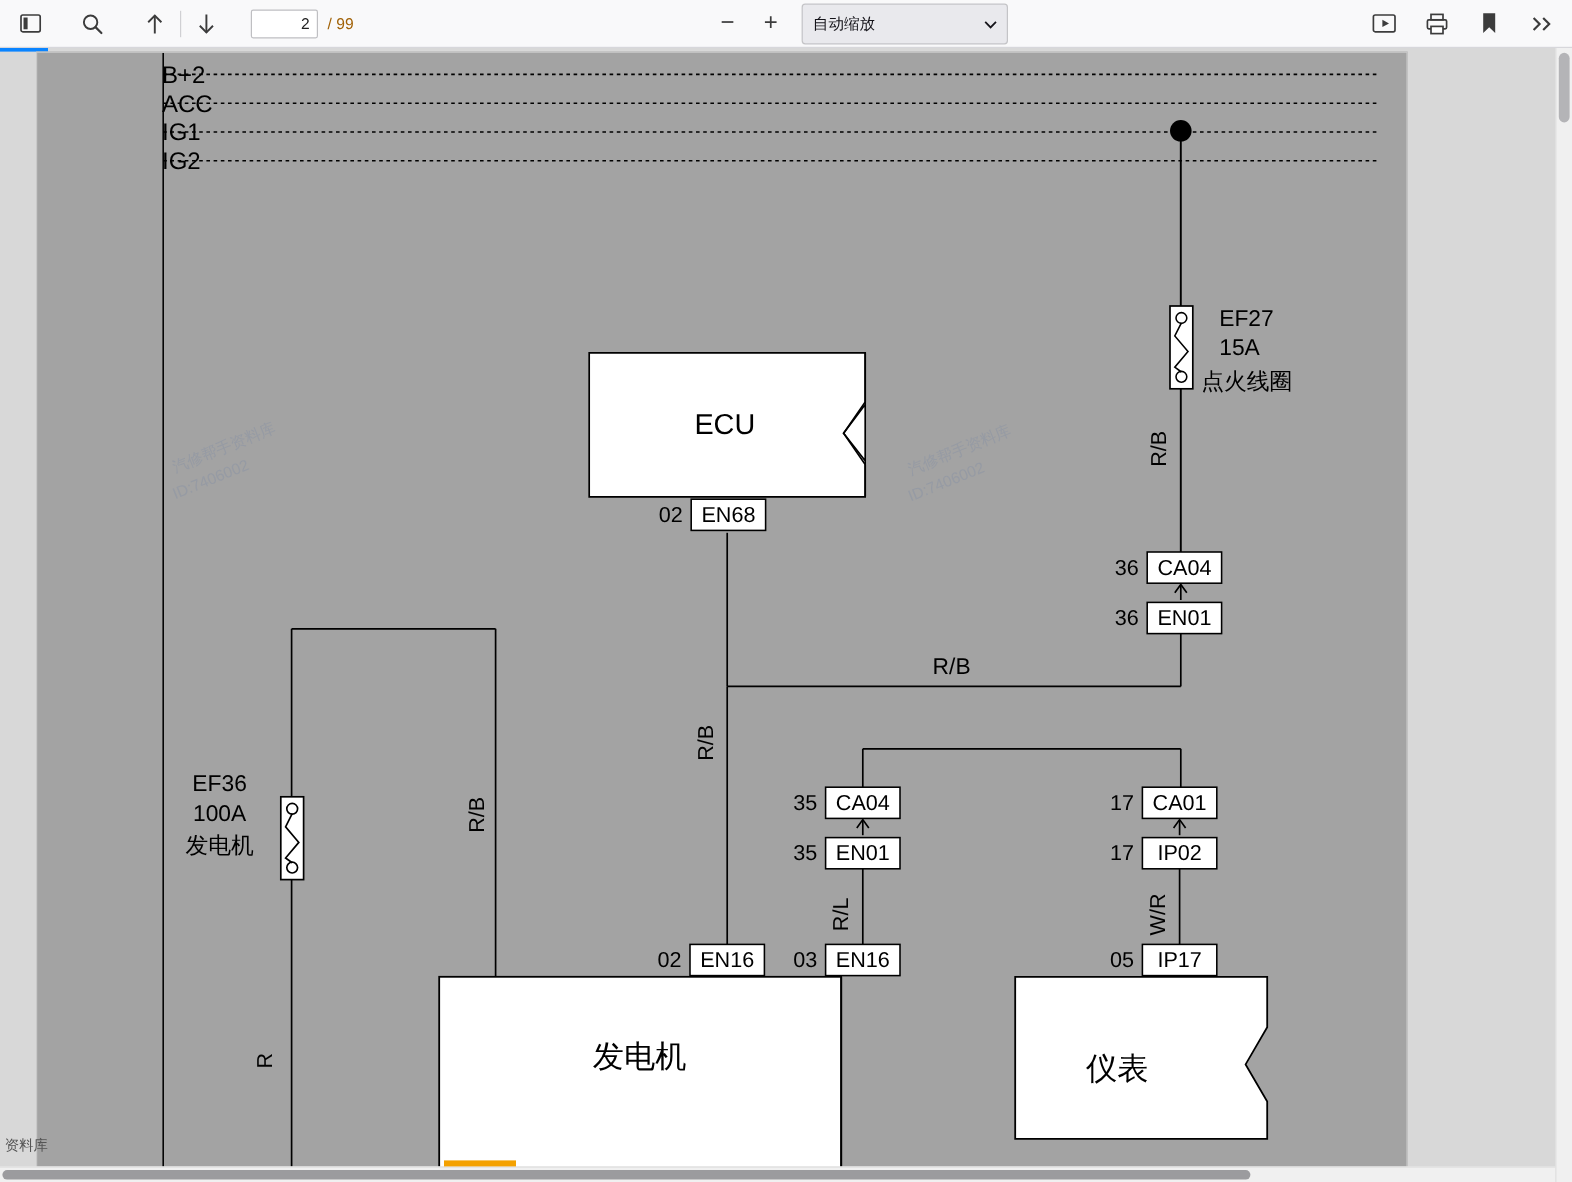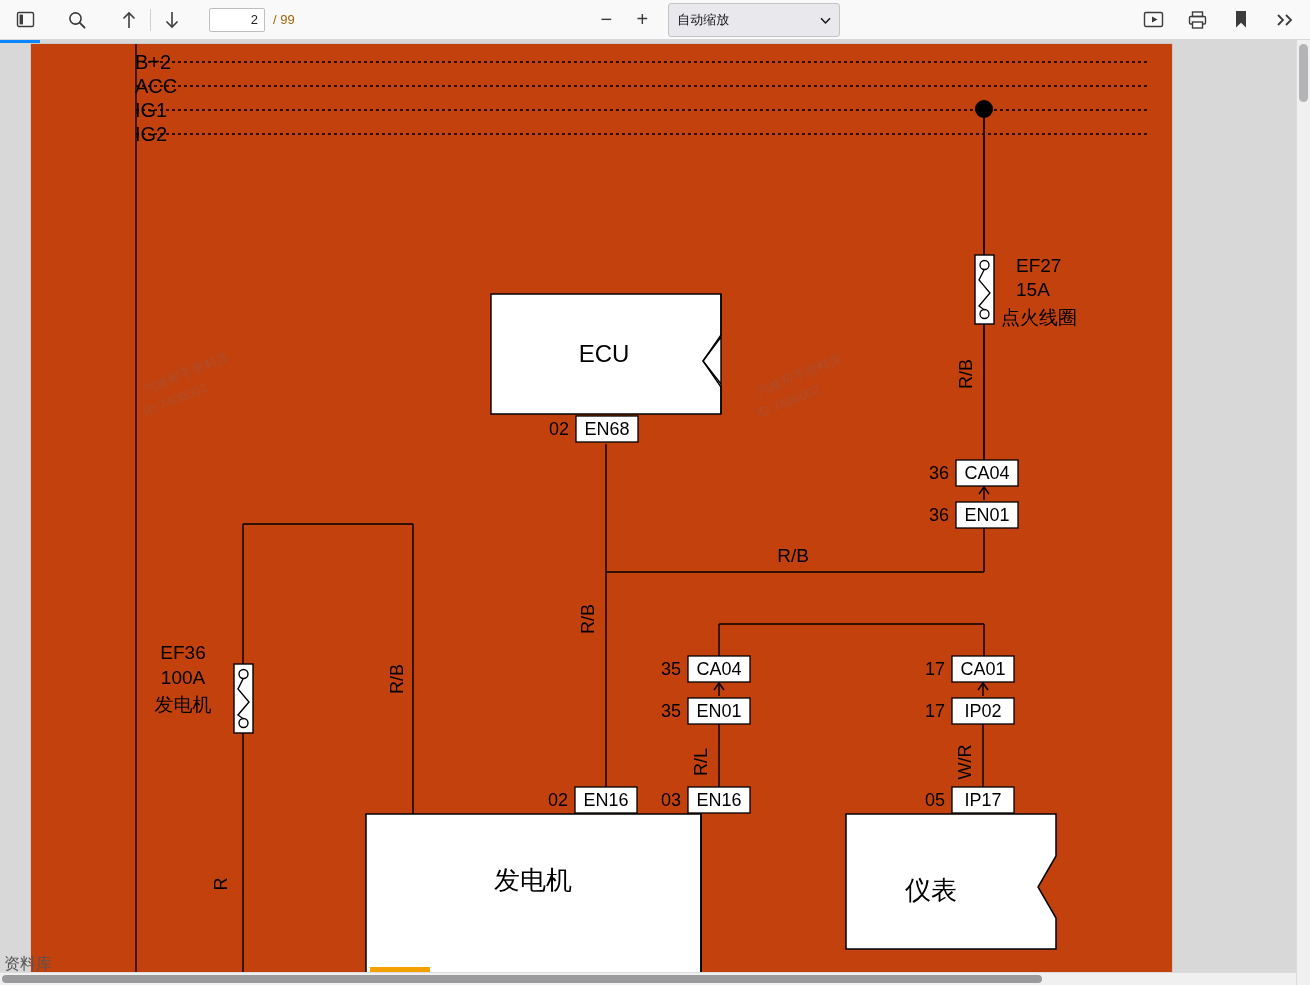--- a/index.html
+++ b/index.html
@@ -107,21 +107,21 @@
     position: absolute;
     left: 0; top: 0;
     width: 40px; height: 3px;
     background: #0a84ff;
   }
   .page {
     position: absolute;
     left: 30px; top: 3px;
     width: 1143px;
     height: 942px;
-    background: #c2410c;
+    background: #a3a3a3;
     border: 1px solid #c9c9c9;
     box-sizing: border-box;
     overflow: hidden;
   }
   .page svg { display: block; }
 
   
   .vscroll {
     position: absolute;
     right: 0; top: 40px;
@@ -147,22 +147,22 @@
   }
   .hthumb {
     position: absolute;
     left: 2px; top: 2px;
     width: 1040px; height: 8px;
     background: #9b9b9e;
     border-radius: 5px;
   }
   .corner-text {
     position: absolute;
-    left: 4px; bottom: 10px;
-    font-size: 16px;
+    left: 4px; bottom: 22px;
+    font-size: 12px;
     color: #555;
   }
   .hl-bar {
     position: absolute;
     left: 370px; bottom: 13px;
     width: 60px; height: 5px;
     background: #f4a100;
   }
 
   

